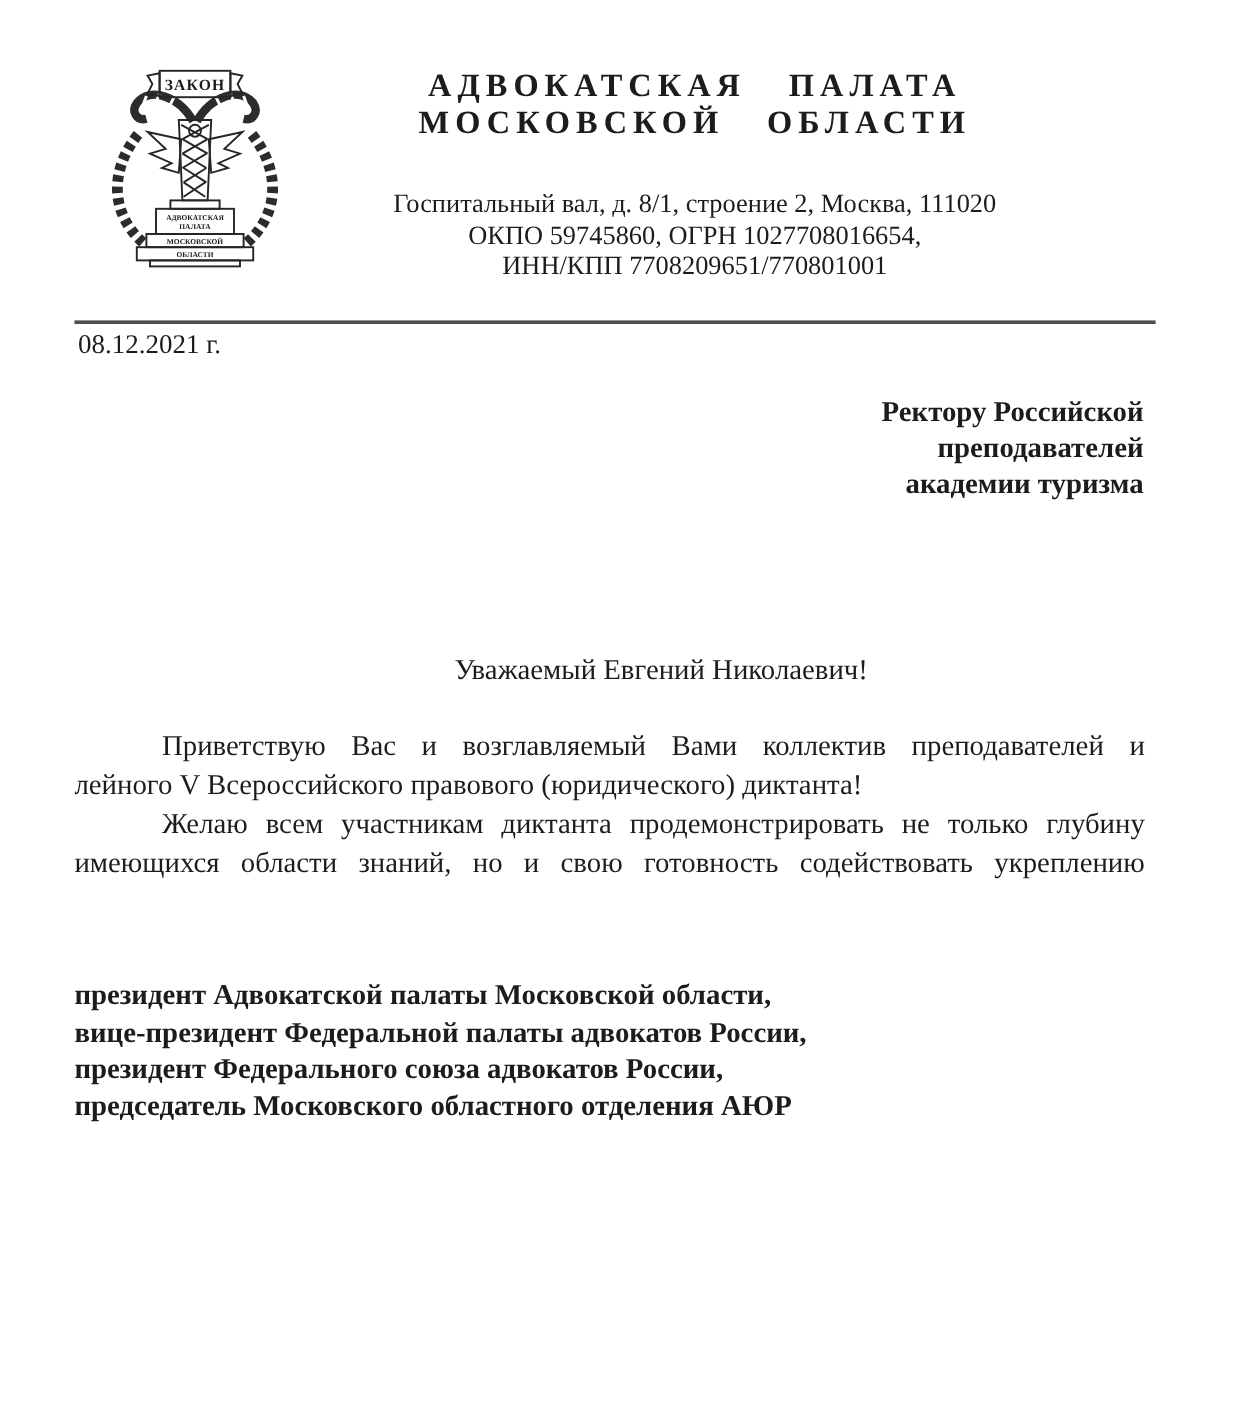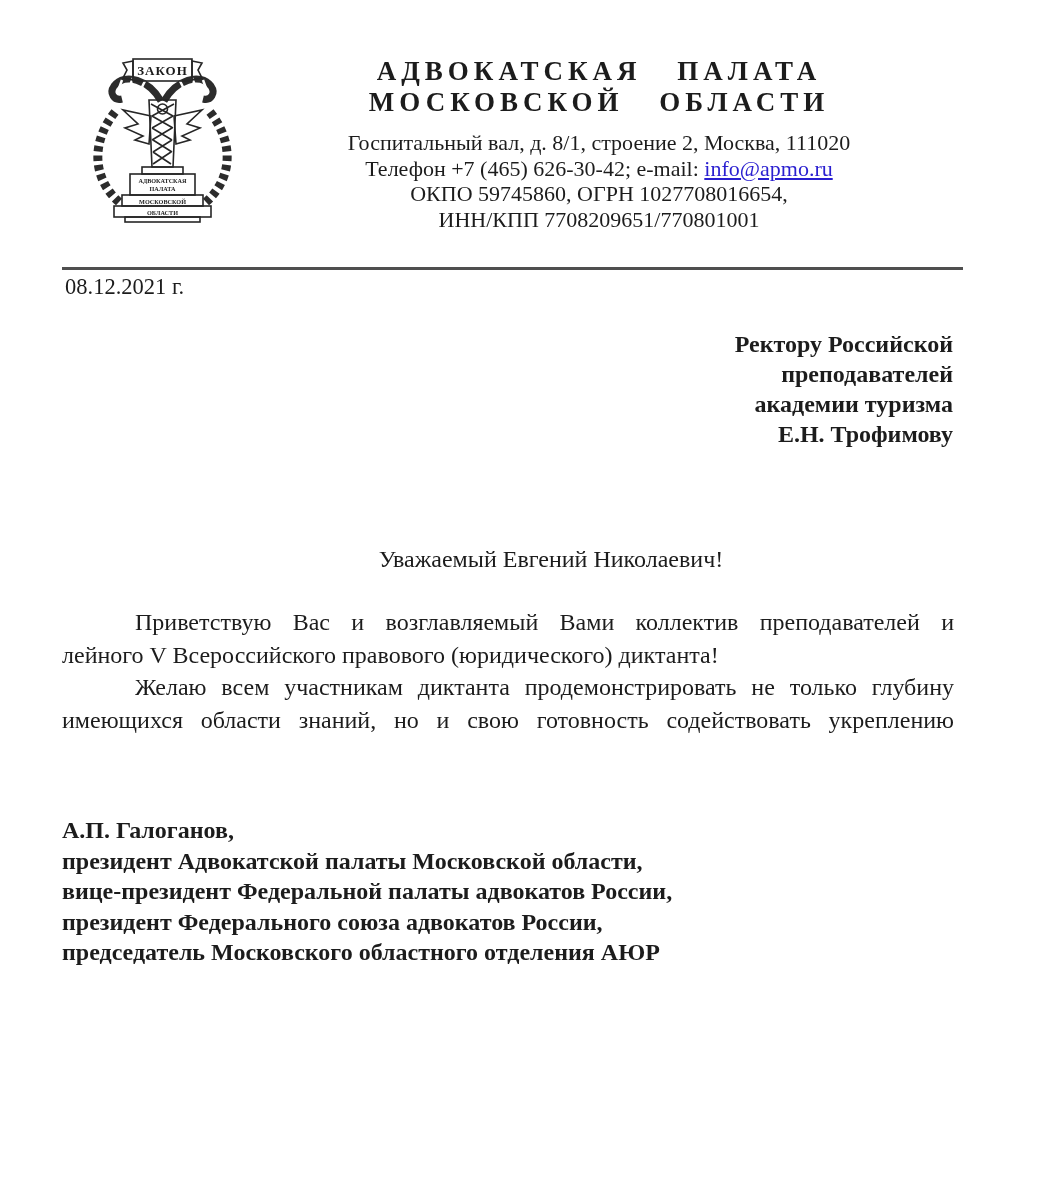--- a/index.html
+++ b/index.html
@@ -5,23 +5,23 @@
   html,body { margin:0; padding:0; background:#fff; }
   .page {
     position:relative; width:1038px; height:1188px;
     background:var(--page_bg, #fff);
     color:var(--text, #1c1c1c);
     font-family:"Liberation Serif","DejaVu Serif",serif;
     overflow:hidden;
   }
   .logo { position:absolute; left:85px; top:54px; }
 
-  .head-text { position:absolute; left:252px; top:56px; width:694px; text-align:center; }
+  .head-text { position:absolute; left:232px; top:56px; width:694px; text-align:center; }
   .org-name { font-weight:bold; font-size:27px; line-height:31px; letter-spacing:5px; word-spacing:24px; white-space:nowrap; }
-  .address { margin-top:12px; font-size:22px; line-height:25.5px; }
+  .address { margin-top:39px; font-size:22px; line-height:25.5px; }
   .email { color:var(--link, #2a1fd0); text-decoration:underline; cursor:pointer; }
 
   .rule { position:absolute; left:62px; top:267px; width:901px; height:3px; background:var(--rule, #4f4f4f); }
 
   .date { position:absolute; left:65px; top:274px; font-size:22.5px; }
 
   .recipient { position:absolute; right:85px; top:329px; text-align:right; font-weight:bold; font-size:24px; line-height:30px; }
 
   .salutation { position:absolute; left:0; top:546px; width:100%; text-align:center; font-size:24px;padding-left:32px; }
 
@@ -84,51 +84,48 @@
       <text x="77.5" y="160.5" font-size="6.2" text-anchor="middle">ОБЛАСТИ</text>
       <rect class="ink" x="40" y="163" width="75" height="5" fill="#ffffff"></rect>
     </g>
   </svg>
 
   <div class="head-text">
     <div class="org-name">АДВОКАТСКАЯ ПАЛАТА</div>
     <div class="org-name">МОСКОВСКОЙ ОБЛАСТИ</div>
     <div class="address">
       <div>Госпитальный вал, д. 8/1, строение 2, Москва, 111020</div>
-      <div><span>Телефон +7 (465) 626-30-42; e-mail: </span><a class="email">info@apmo.ru</a></div>
       <div>ОКПО 59745860, ОГРН 1027708016654,</div>
       <div>ИНН/КПП 7708209651/770801001</div>
     </div>
   </div>
 
   <div class="rule"></div>
 
   <div class="date">08.12.2021 г.</div>
 
   <div class="recipient">
     <div>Ректору Российской</div>
     <div>преподавателей</div>
     <div>академии туризма</div>
-    <div>Е.Н. Трофимову</div>
   </div>
 
   <div class="salutation">Уважаемый Евгений Николаевич!</div>
 
   <div class="body-text">
     <div>
       <div class="jline first">Приветствую Вас и возглавляемый Вами коллектив преподавателей и</div>
       <div class="lline">лейного V Всероссийского правового (юридического) диктанта!</div>
     </div>
     <div>
       <div class="jline first">Желаю всем участникам диктанта продемонстрировать не только глубину</div>
       <div class="jline">имеющихся области знаний, но и свою готовность содействовать укреплению</div>
     </div>
   </div>
 
   <div class="signature">
-    <div>А.П. Галоганов,</div>
     <div>президент Адвокатской палаты Московской области,</div>
     <div>вице-президент Федеральной палаты адвокатов России,</div>
     <div>президент Федерального союза адвокатов России,</div>
     <div>председатель Московского областного отделения АЮР</div>
   </div>
 
 </div>
 
 </body></html>

